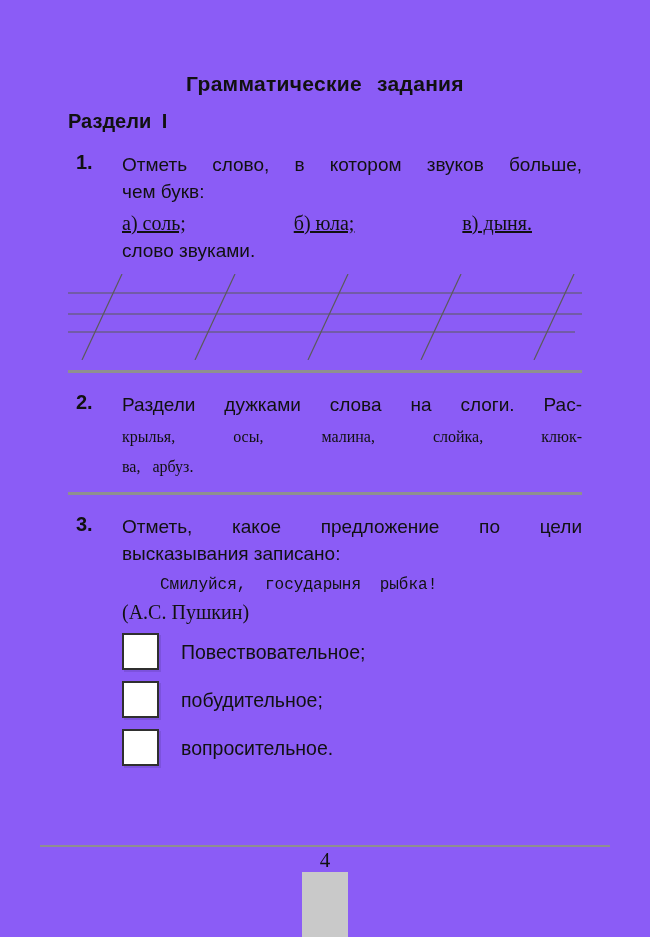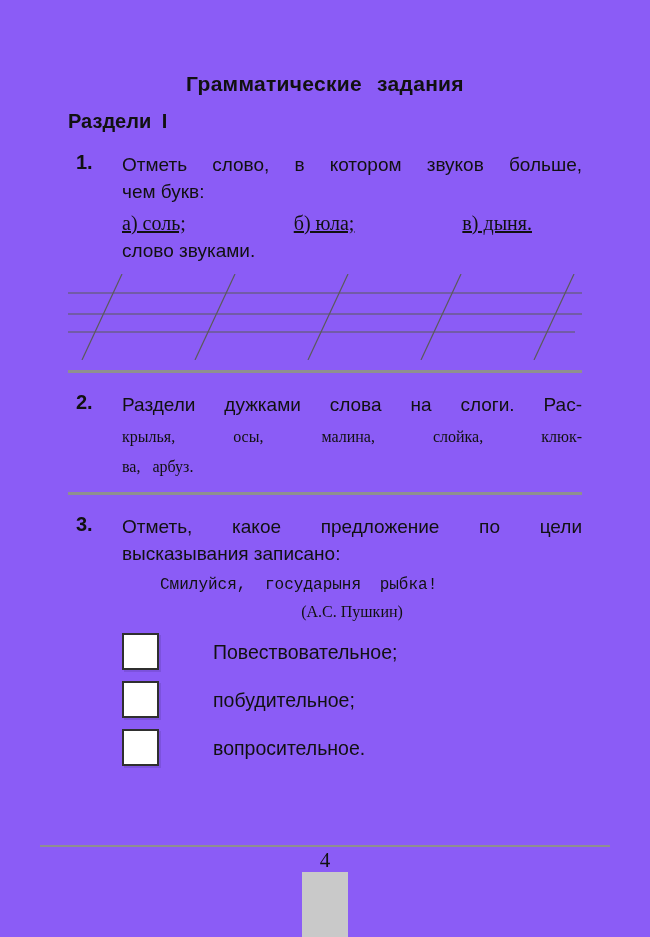--- a/index.html
+++ b/index.html
@@ -21,24 +21,24 @@
                  font-family:"Liberation Serif", serif; font-size:20px; line-height:28px;text-decoration:underline; }
 
   .words-block { margin-top:4px; }
   .words-line { font-family:"Liberation Serif", serif; font-size:16px; line-height:30px; }
   .words-last { word-spacing:8px; }
 
   .ruling { display:block; margin-top:10px; }
   .separator { height:3px; background:#8f8f8f; margin-top:10px; }
 
   .quote { margin-top:4px; padding-left:38px; font-family:Liberation Mono, monospace; font-size:16px; line-height:28px; word-spacing:9px; }
-  .author { font-family:"Liberation Serif", serif; font-size:16px; line-height:26px; text-align:center; }
+  .author { font-family:"Liberation Serif", serif; font-size:20px; line-height:26px; text-align:left; }
 
   .choices { margin-top:8px; }
-  .choice-row { display:flex; align-items:center; margin-bottom:11px;gap:32px; }
+  .choice-row { display:flex; align-items:center; margin-bottom:11px; }
   .checkbox { flex:0 0 37px; width:37px; height:37px; border:2px solid #2f2f2f; background:#ffffff;
               box-shadow:2px 2px 0 rgba(0,0,0,0.10); cursor:pointer; }
   .choice-label { margin-left:22px; font-size:19.5px; line-height:24px; }
 
   .footer-line { position:absolute; left:40px; width:570px; top:845px; height:2px; background:#8f8f8f; }
   .page-number { position:absolute; top:848px; left:0; width:650px; text-align:center;
                  font-family:"Liberation Serif", serif; font-size:21px; }
   .footer-tab { position:absolute; left:302px; top:872px; width:46px; height:65px; background:#c9c9c9; }
 </style>
 </head>

